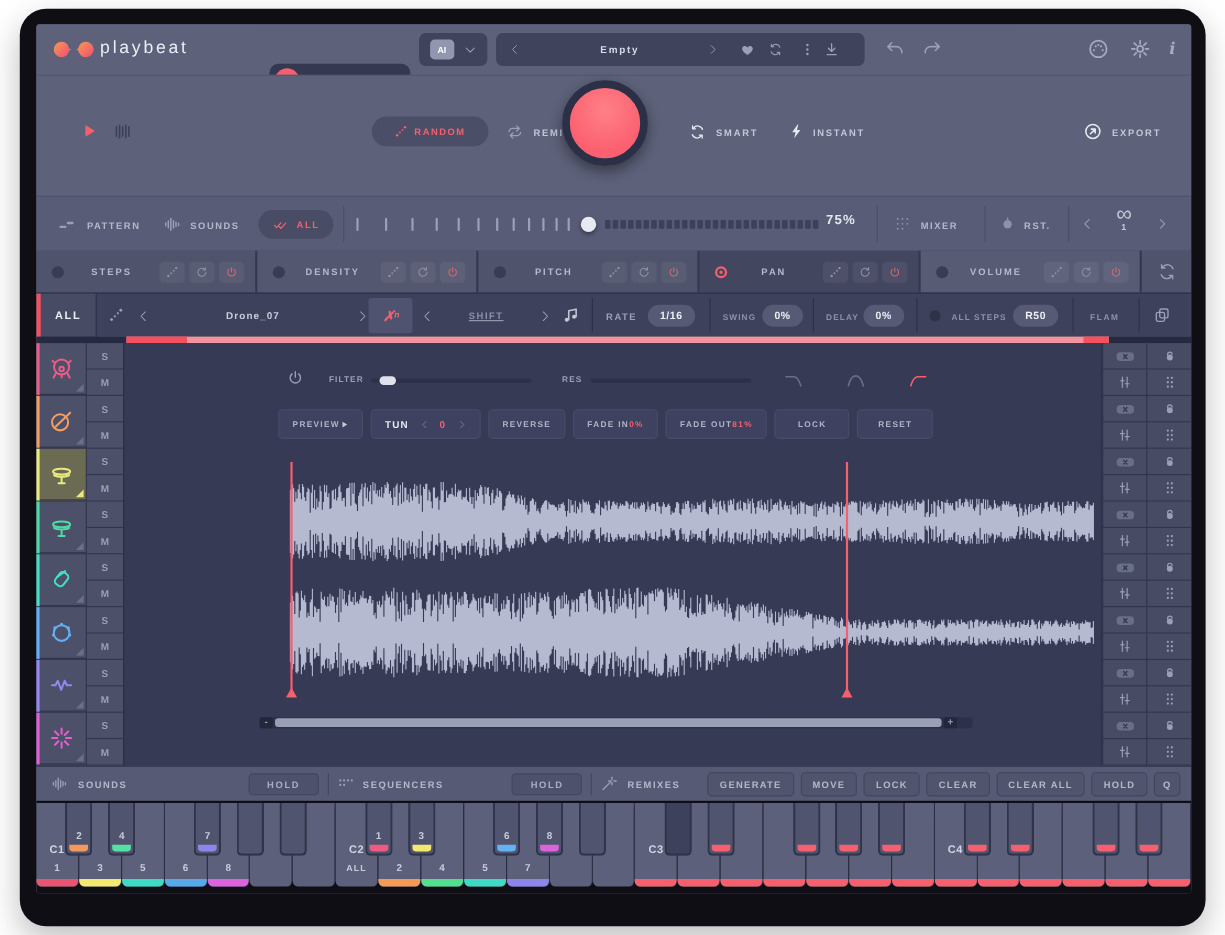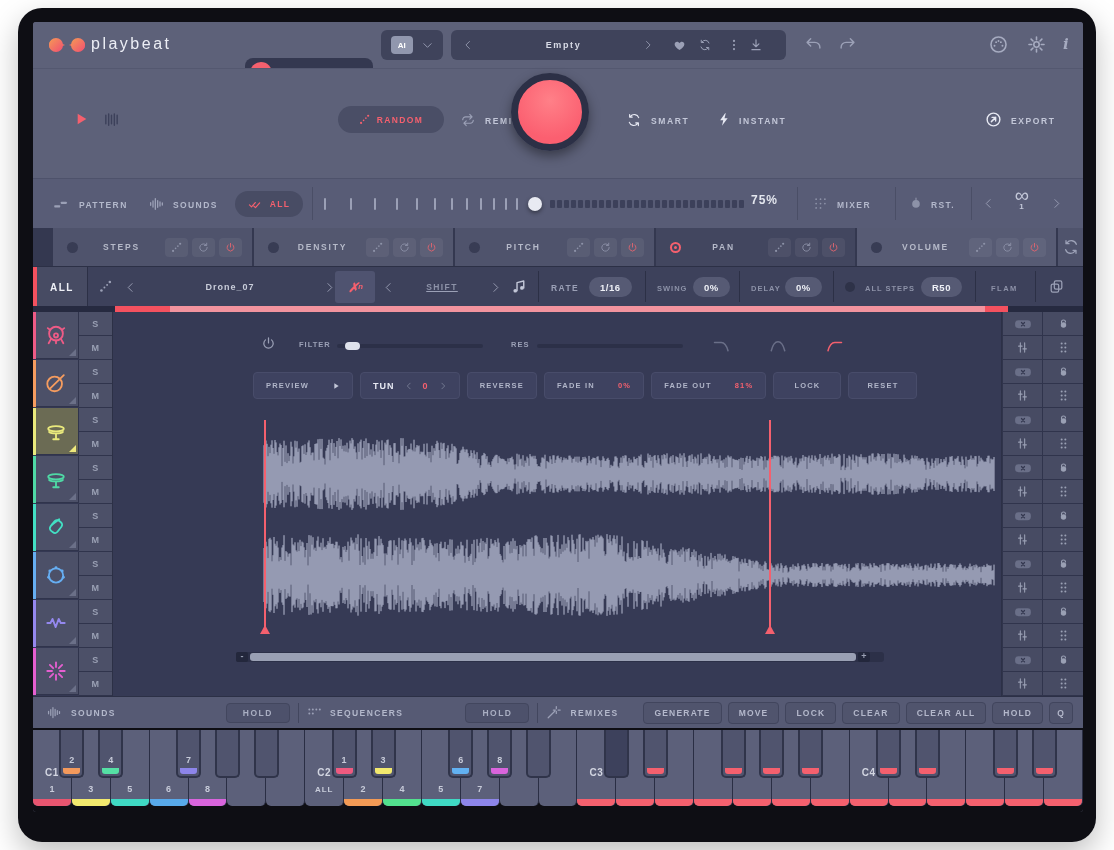--- a/index.html
+++ b/index.html
@@ -39,21 +39,21 @@
   .allpill{position:absolute;left:202px;top:12px;width:68px;height:26px;border-radius:13px;background:#484c64;display:flex;align-items:center;justify-content:center;gap:8px;color:#f4606e;}
   .tickwrap{position:absolute;left:287px;top:11px;width:425px;height:28px;}
   .tick{position:absolute;top:8px;width:1.5px;height:12px;background:#9ba0b6;border-radius:1px;}
   .dash{position:absolute;top:10px;width:5px;height:8px;background:#3c405a;border-radius:1px;}
   .knob{position:absolute;top:7px;width:14px;height:14px;border-radius:50%;background:#e8eaf2;box-shadow:0 2px 4px rgba(0,0,0,.4);}
   .pct{position:absolute;left:718px;top:14px;font-size:12px;font-weight:bold;letter-spacing:1px;color:#e3e6ee;}
   .inf{font-size:20px;color:#c3c7d8;line-height:14px;}
   .infnum{font-size:8px;font-weight:bold;color:#c3c7d8;text-align:center;letter-spacing:1px;}
 
   
-  #tabs{top:206px;height:38px;background:#343850;display:flex;padding-left:20px;}
+  #tabs{top:206px;height:38px;background:#343850;display:flex;}
   .tab{height:38px;display:flex;align-items:center;border-right:2px solid #343850;flex:0 0 201px;position:relative;}
   .tab .dotind{width:11px;height:11px;border-radius:50%;background:#383c54;margin:0 0 0 14px;}
   .tab.active .dotind{background:#f4606e;border:2.5px solid #42465f;box-shadow:0 0 0 2px #f4606e;width:7px;height:7px;margin-left:16px;}
   .tab .tlbl{flex:1;text-align:center;font-size:8.5px;font-weight:bold;letter-spacing:1.8px;color:#b6bac9;}
   .chips{display:flex;gap:4px;margin-right:10px;}
   .chip{width:23px;height:19px;border-radius:4px;background:rgba(255,255,255,.06);display:flex;align-items:center;justify-content:center;color:#8d92a8;}
   .chip.pw{color:#e06570;}
   .refcell{flex:1;display:flex;align-items:center;justify-content:center;background:#4f536c;color:#9ba0b6;}
 
   
@@ -83,21 +83,21 @@
   .smcell{position:absolute;left:46px;width:33px;height:24px;background:#4c5068;border-bottom:1px solid #30344c;display:flex;align-items:center;justify-content:center;font-size:9px;font-weight:bold;color:#9aa0b4;letter-spacing:.5px;}
   .panel{width:890px;position:relative;background:#363a55;border-left:1px solid #2c3046;border-right:1px solid #2c3046;}
   .rightcol{width:81px;position:relative;background:#343853;}
   .rcell{position:absolute;height:24px;border-bottom:1px solid #30344c;border-left:1px solid #30344c;background:#474b63;display:flex;align-items:center;justify-content:center;color:#9aa0b4;}
 
   
   .filterrow{position:absolute;left:0;top:22px;width:890px;height:24px;color:#9ba0b6;}
   .srtrack{position:absolute;top:10px;height:4px;background:#2c3048;border-radius:2px;}
   .srhandle{position:absolute;top:-2px;width:15px;height:8px;border-radius:4px;background:#dfe2ec;}
   .prevrow{position:absolute;left:140px;top:60px;display:flex;gap:7px;}
-  .pbtn{height:27px;background:#3e4260;border:1px solid #484c6a;border-radius:4px;display:flex;align-items:center;justify-content:center;gap:23px;padding:0 12px;font-size:7.5px;font-weight:bold;letter-spacing:1.2px;color:#b0b5c8;}
+  .pbtn{height:27px;background:#3e4260;border:1px solid #484c6a;border-radius:4px;display:flex;align-items:center;justify-content:center;gap:0;padding:0 12px;font-size:7.5px;font-weight:bold;letter-spacing:1.2px;color:#b0b5c8;}
   .pbtn .red{color:#f4606e;}
   .marker{position:absolute;top:108px;width:2px;height:212px;background:#f4606e;}
   .marker:after{content:"";position:absolute;left:-4px;bottom:-2px;border-left:5px solid transparent;border-right:5px solid transparent;border-bottom:9px solid #f4606e;}
   .scroll{position:absolute;left:123px;top:340px;width:648px;height:10px;background:#2c3048;border-radius:3px;}
   .scrollhandle{position:absolute;left:14px;top:1px;width:606px;height:8px;border-radius:3px;background:#9aa0b4;}
   .scrbtn{position:absolute;top:0;width:12px;height:10px;background:#23273c;border-radius:2px;color:#9aa0b4;font-size:9px;line-height:9px;text-align:center;font-weight:bold;}
 
   
   #bottombar{top:674px;height:32px;background:#565a74;border-top:1px solid #2c3046;display:flex;align-items:center;}
   .bbgroup{display:flex;align-items:center;height:32px;}

